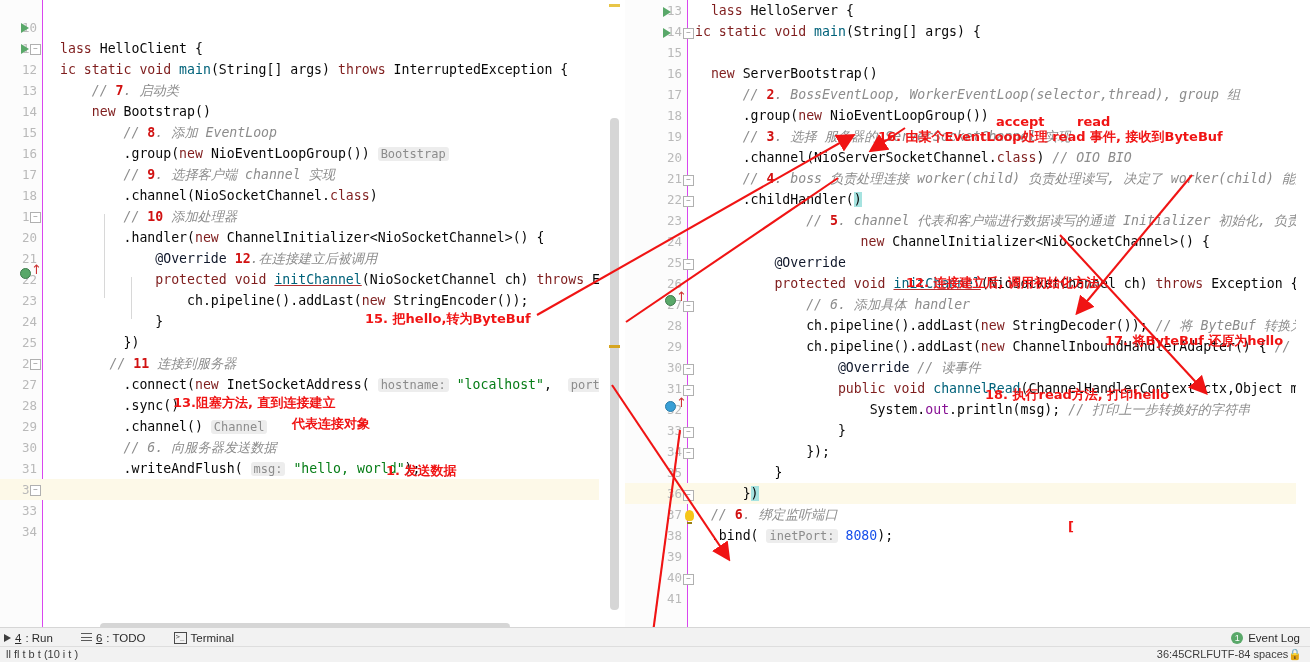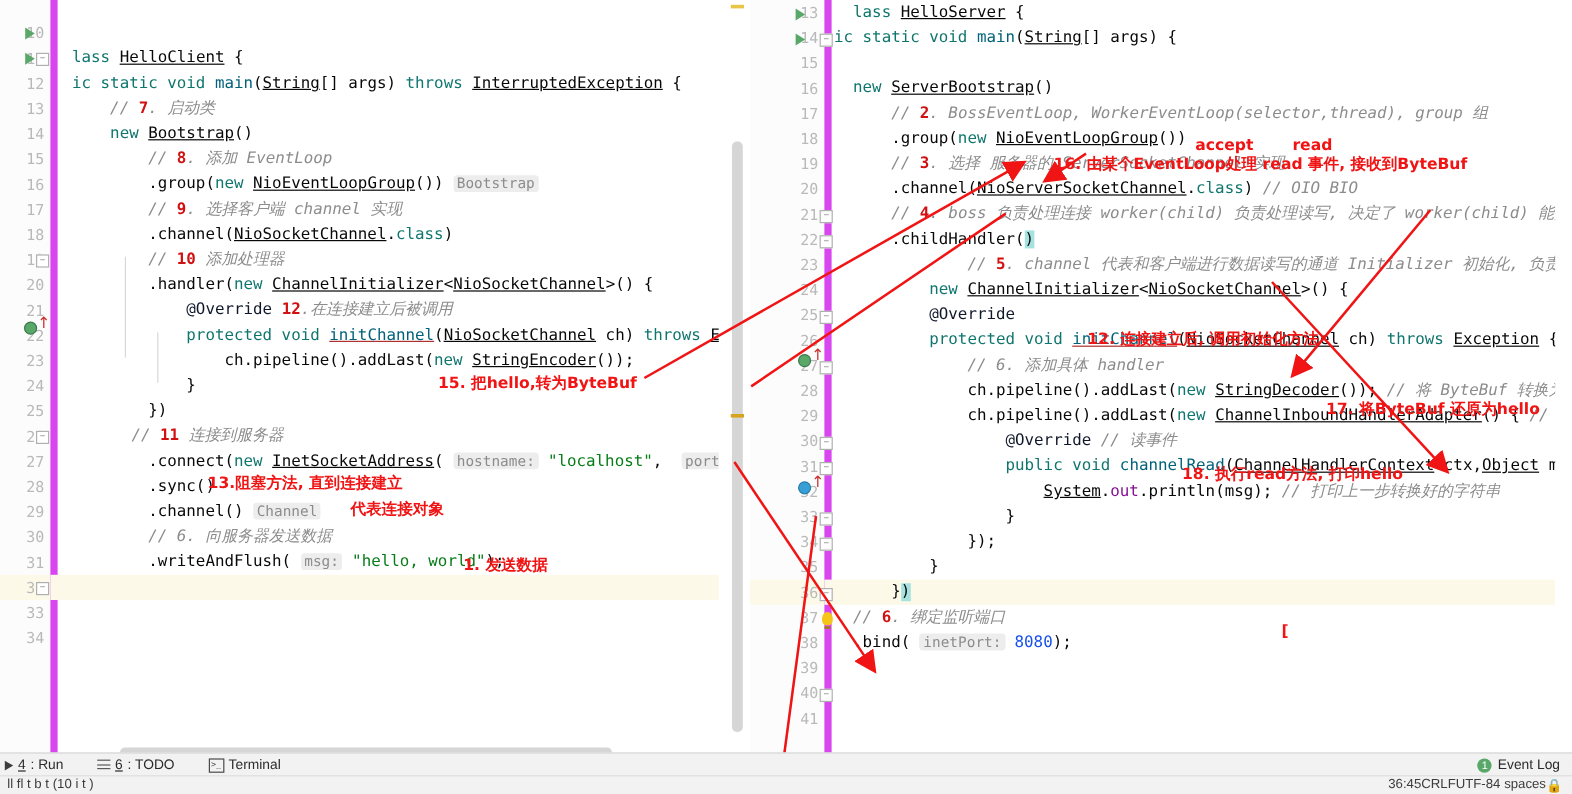--- a/index.html
+++ b/index.html
@@ -16,21 +16,21 @@
   
   .editor{
     position:absolute;top:0;height:636px;overflow:hidden;background:#ffffff;
   }
   .editor-left{left:0;width:625px;}
   .editor-right{left:625px;width:685px;}
 
   .gutter{
     position:absolute;top:0;bottom:0;left:0;
     background:#fcfcfc;
-    border-right:6px solid #d946ef;
+    border-right:1px solid #d946ef;
   }
   .gutter-left{width:42px;}
   .gutter-right{width:62px;}
 
   .code-area{position:absolute;top:0;bottom:0;overflow:hidden;}
   .code-left{left:42px;right:26px;}
   .code-right{left:62px;right:14px;}
 
   .ln{
     position:absolute;right:0;width:100%;
@@ -46,22 +46,22 @@
   .row{
     position:absolute;left:0;right:0;height:21px;line-height:21px;
     white-space:pre;
     font-family:"DejaVu Sans Mono","Liberation Mono",monospace;
     font-size:13.2px;
     color:#080808;
   }
   .row.current-line{background:#fdf9e8;}
 
   
-  .kw{color:#0f766e;}
-  .cls{color:#080808;text-decoration:underline;}
+  .kw{color:#7f1d1d;}
+  .cls{color:#080808;}
   .str{color:#067d17;}
   .num{color:#1750eb;}
   .cmt{color:#8c8c8c;font-style:italic;}
   .anno{color:#0f172a;}
   .fld{color:#871094;}
   .mth{color:#00627a;}
   .underline{text-decoration:underline;text-decoration-color:#b03030;}
   .hint{
     background:#ededed;color:#8c8c8c;
     border-radius:3px;padding:0 3px;font-style:normal;
@@ -294,21 +294,21 @@
         <div class="row" style="top: 0px; padding-left: 8px;">  <span class="kw">lass</span> <span class="cls">HelloServer</span> {</div>
         <div class="row" style="top: 21px; padding-left: 8px;"><span class="kw">ic static void</span> <span class="mth">main</span>(<span class="cls">String</span>[] args) {</div>
         <div class="row" style="top: 63px; padding-left: 8px;">  <span class="kw">new</span> <span class="cls">ServerBootstrap</span>()</div>
         <div class="row" style="top: 84px; padding-left: 8px;">      <span class="cmt">// </span><span class="cmt-num">2</span><span class="cmt">. BossEventLoop, WorkerEventLoop(selector,thread), group 组</span></div>
         <div class="row" style="top: 105px; padding-left: 8px;">      .group(<span class="kw">new</span> <span class="cls">NioEventLoopGroup</span>()) </div>
         <div class="row" style="top: 126px; padding-left: 8px;">      <span class="cmt">// </span><span class="cmt-num">3</span><span class="cmt">. 选择 服务器的 ServerSocketChannel 实现</span></div>
         <div class="row" style="top: 147px; padding-left: 8px;">      .channel(<span class="cls">NioServerSocketChannel</span>.<span class="kw">class</span>) <span class="cmt">// OIO BIO</span></div>
         <div class="row" style="top: 168px; padding-left: 8px;">      <span class="cmt">// </span><span class="cmt-num">4</span><span class="cmt">. boss 负责处理连接 worker(child) 负责处理读写, 决定了 worker(child) 能执</span></div>
         <div class="row" style="top: 189px; padding-left: 8px;">      .childHandler(<span class="sel">)</span></div>
         <div class="row" style="top: 210px; padding-left: 8px;">              <span class="cmt">// </span><span class="cmt-num">5</span><span class="cmt">. channel 代表和客户端进行数据读写的通道 Initializer 初始化, 负责添</span></div>
-        <div class="row" style="top: 231px; padding-left: 8px;">          <span class="kw">new</span> <span class="cls">ChannelInitializer</span>&lt;<span class="cls">NioSocketChannel</span>&gt;() {</div>
+        <div class="row" style="top: 231px; padding-left: 8px; text-align: center;">          <span class="kw">new</span> <span class="cls">ChannelInitializer</span>&lt;<span class="cls">NioSocketChannel</span>&gt;() {</div>
         <div class="row" style="top: 252px; padding-left: 8px;">          <span class="anno">@Override</span></div>
         <div class="row" style="top: 273px; padding-left: 8px;">          <span class="kw">protected void</span> <span class="mth underline">initChannel</span>(<span class="cls">NioSocketChannel</span> ch) <span class="kw">throws</span> <span class="cls">Exception</span> {</div>
         <div class="row" style="top: 294px; padding-left: 8px;">              <span class="cmt">// 6. 添加具体 handler</span></div>
         <div class="row" style="top: 315px; padding-left: 8px;">              ch.pipeline().addLast(<span class="kw">new</span> <span class="cls">StringDecoder</span>()); <span class="cmt">// 将 ByteBuf 转换为字</span></div>
         <div class="row" style="top: 336px; padding-left: 8px;">              ch.pipeline().addLast(<span class="kw">new</span> <span class="cls">ChannelInboundHandlerAdapter</span>() { <span class="cmt">// 自定</span></div>
         <div class="row" style="top: 357px; padding-left: 8px;">                  <span class="anno">@Override</span> <span class="cmt">// 读事件</span></div>
         <div class="row" style="top: 378px; padding-left: 8px;">                  <span class="kw">public void</span> <span class="mth">channelRead</span>(<span class="cls">ChannelHandlerContext</span> ctx,<span class="cls">Object</span> msg)</div>
         <div class="row" style="top: 399px; padding-left: 8px;">                      <span class="cls">System</span>.<span class="fld">out</span>.println(msg); <span class="cmt">// 打印上一步转换好的字符串</span></div>
         <div class="row" style="top: 420px; padding-left: 8px;">                  }</div>
         <div class="row" style="top: 441px; padding-left: 8px;">              });</div>

